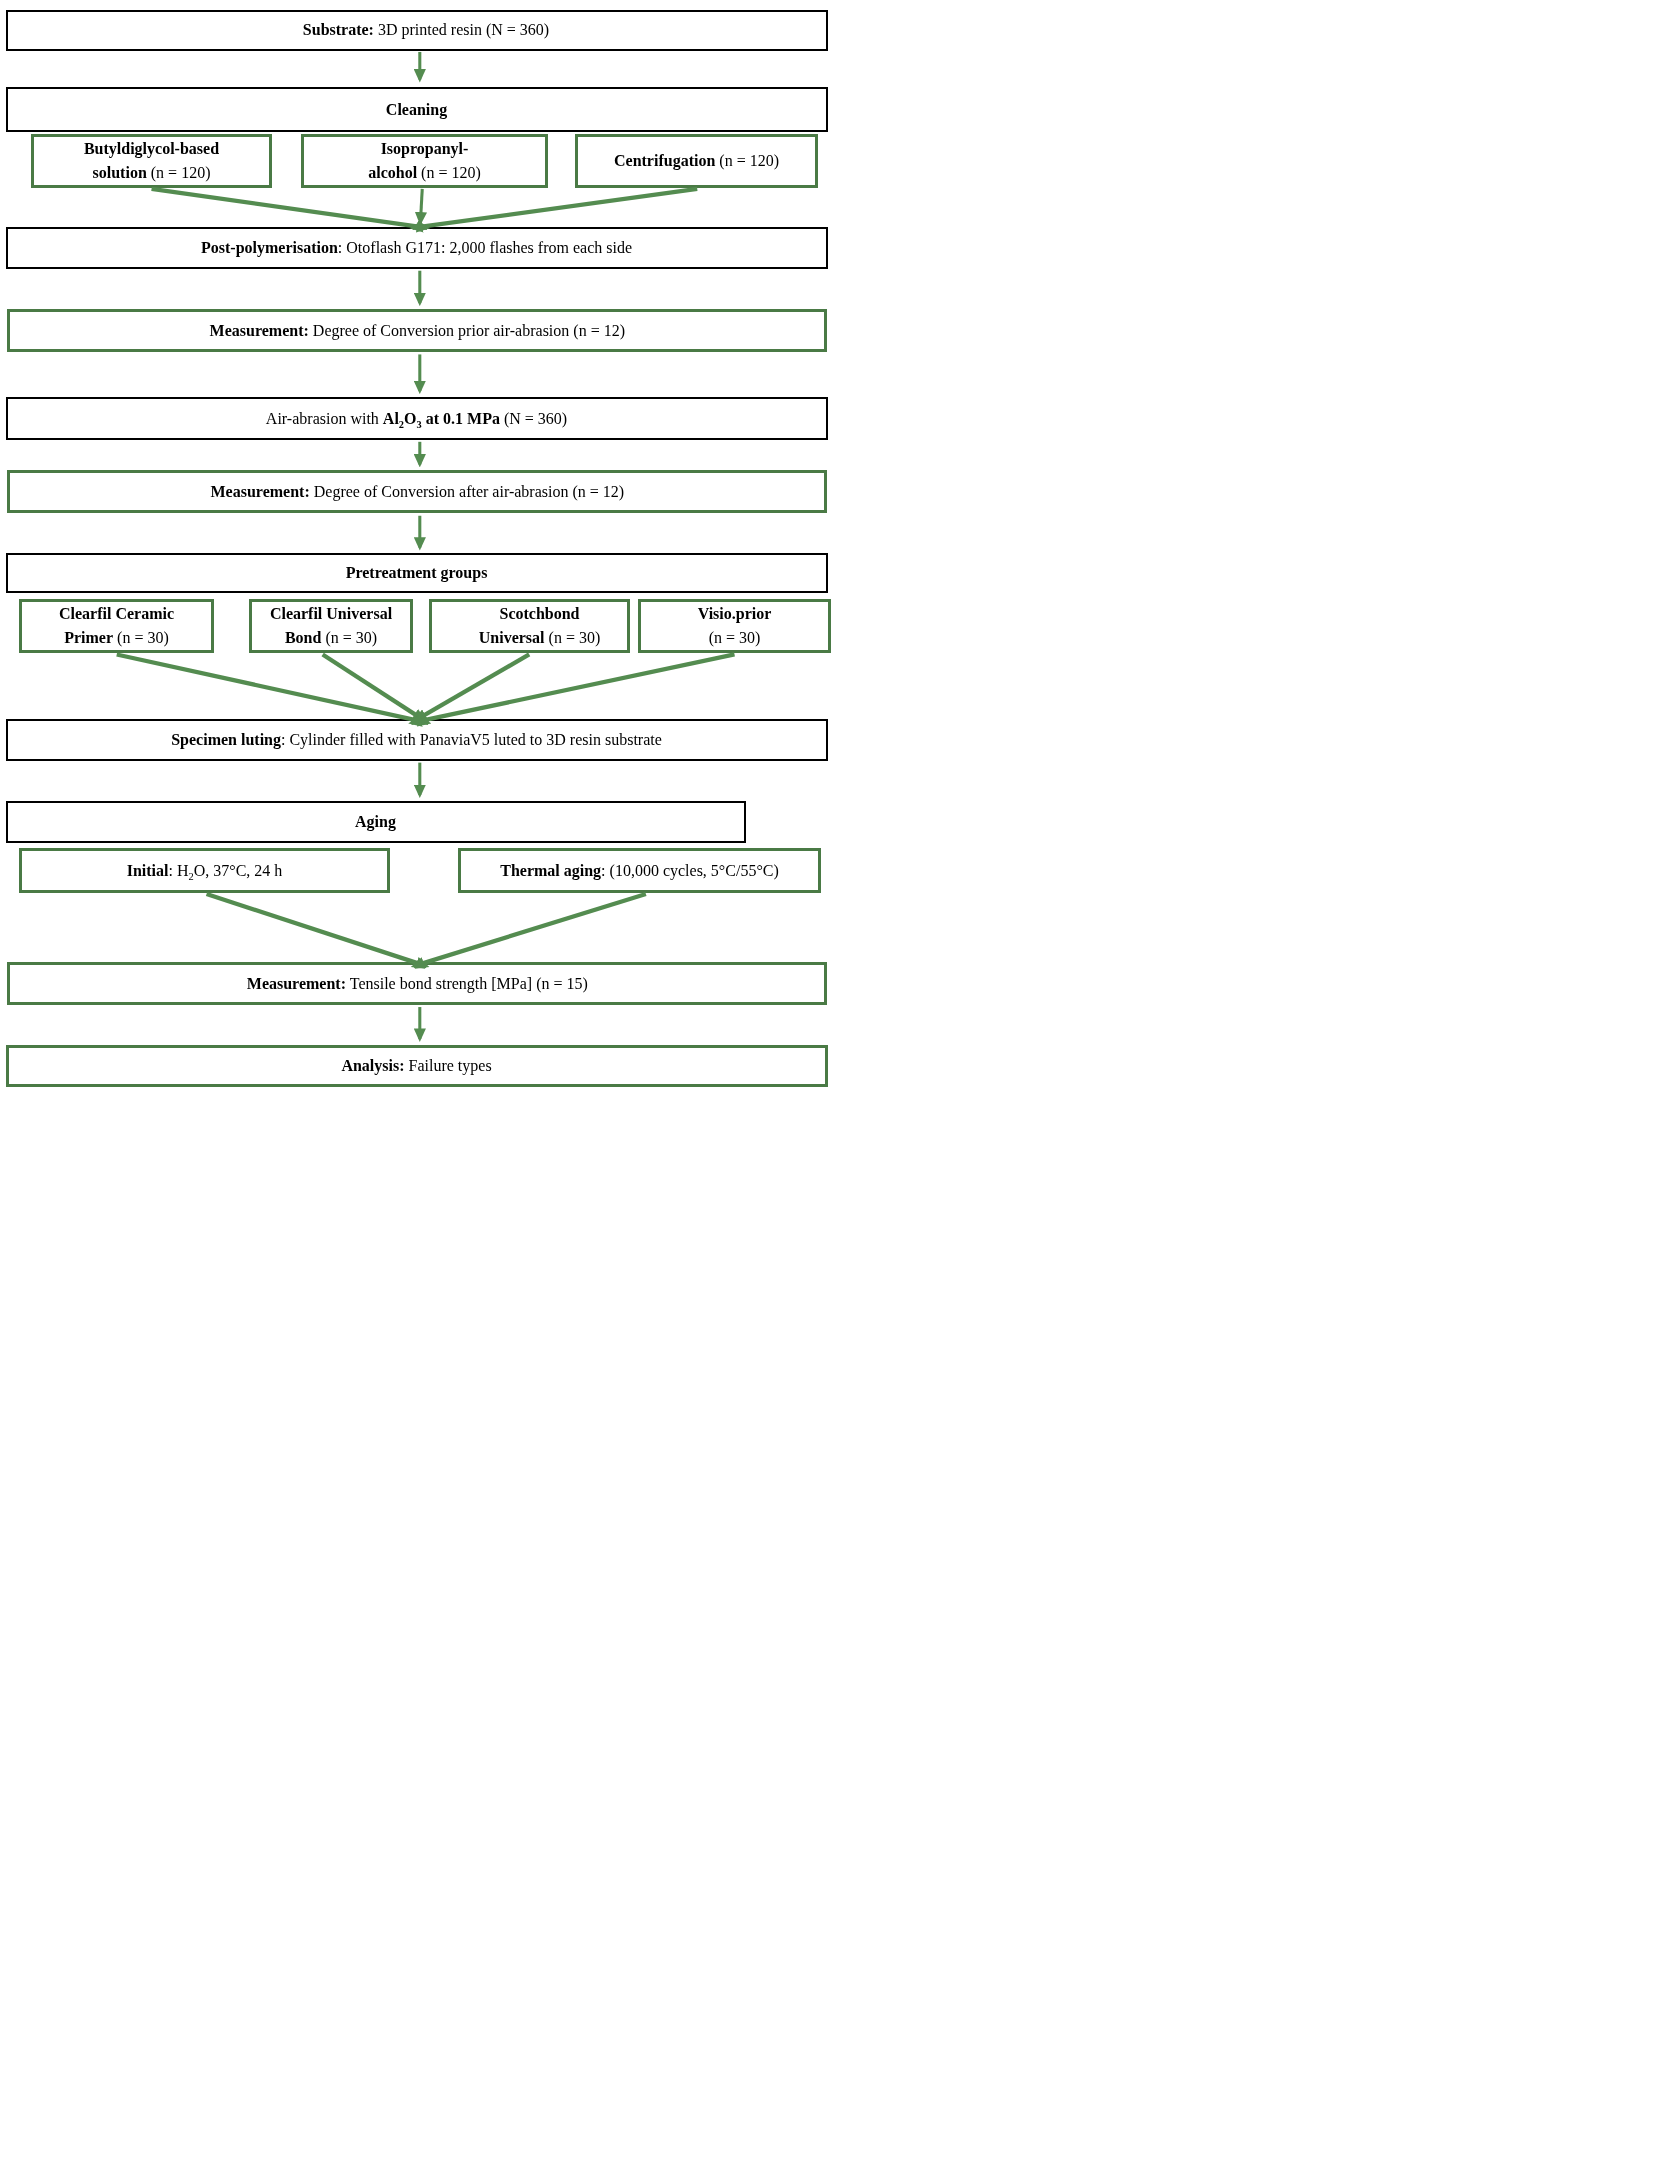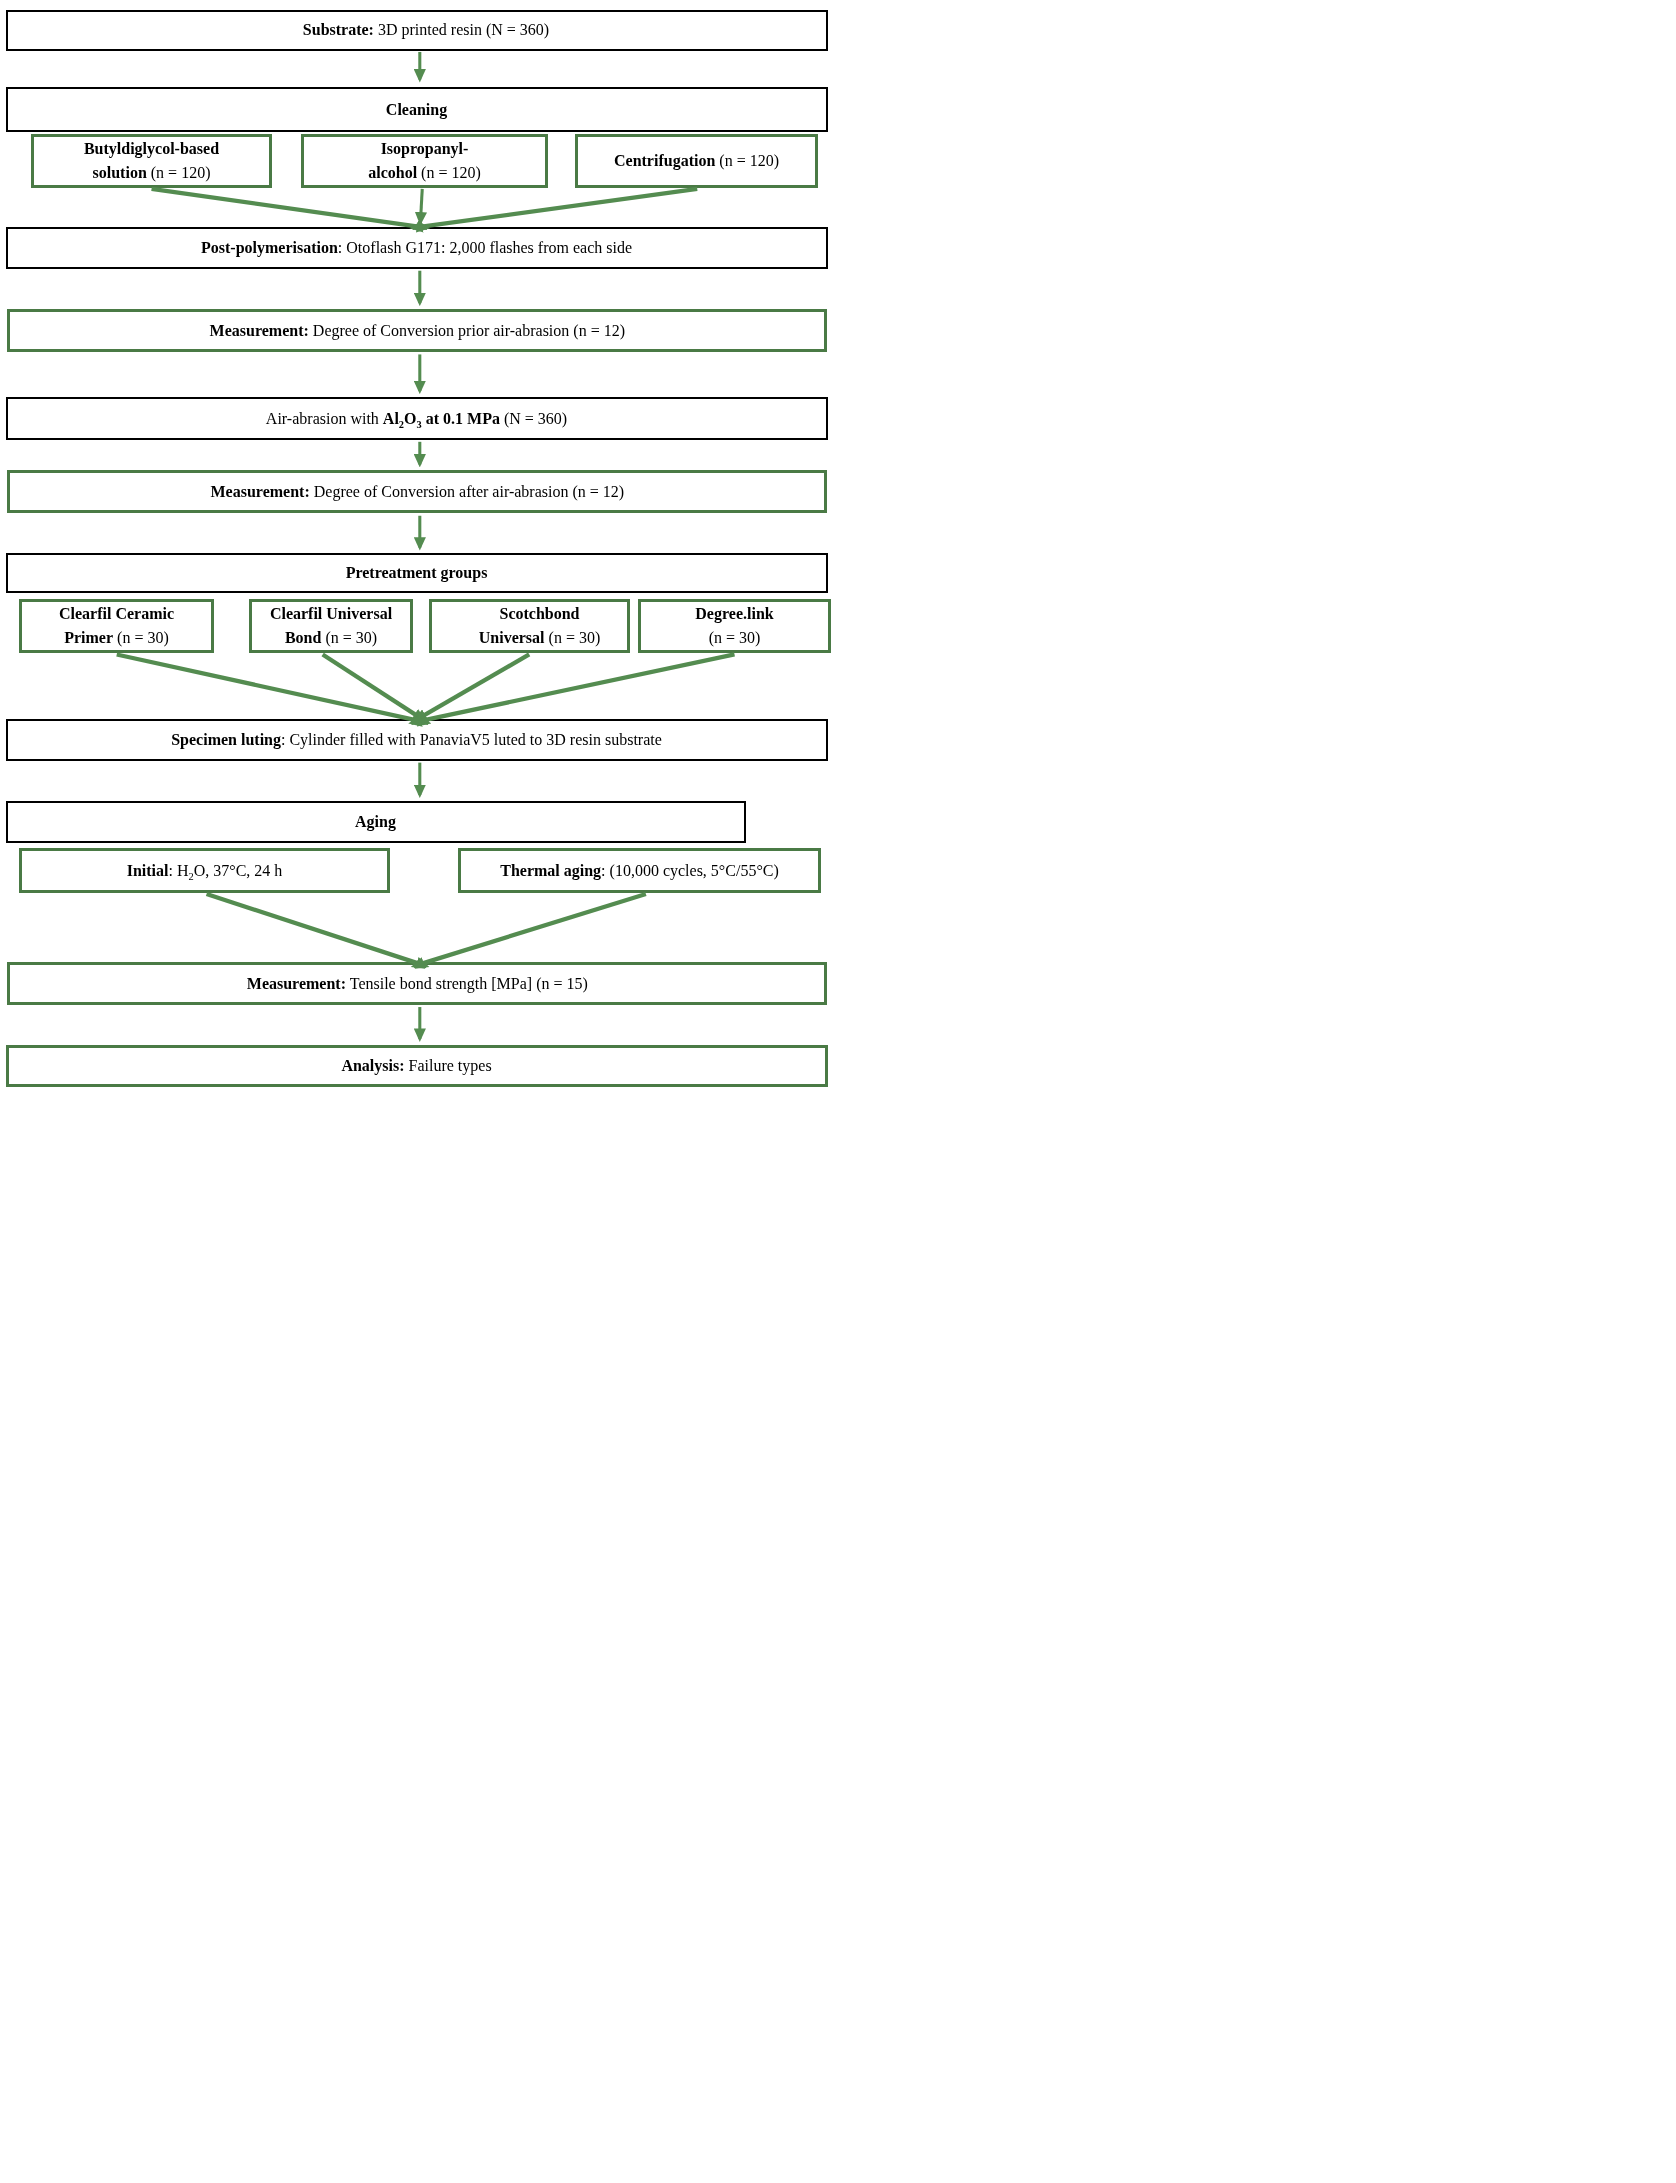--- a/index.html
+++ b/index.html
@@ -93,21 +93,21 @@
   </div>
   <div class="box green" style="left:225px; top:599px; width:164px; height:54px;margin-left:24px;">
     <div class="line"><b>Clearfil Universal</b></div>
     <div class="line"><b>Bond</b><span> (n = 30)</span></div>
   </div>
   <div class="box green" style="left:429px; top:599px; width:201px; height:54px;padding-left:20px;">
     <div class="line"><b>Scotchbond</b></div>
     <div class="line"><b>Universal</b><span> (n = 30)</span></div>
   </div>
   <div class="box green" style="left:638px; top:599px; width:193px; height:54px;">
-    <div class="line"><b>Degree.link</b></div>
+    <div class="line"><b>Visio.prior</b></div>
     <div class="line"><span>(n = 30)</span></div>
   </div>
 
   <div class="box black" style="left:5.5px; top:719px; width:822px; height:42px;">
     <div class="line"><b>Specimen luting</b><span>: Cylinder filled with PanaviaV5 luted to 3D resin substrate</span></div>
   </div>
 
   <div class="box black" style="left:5.5px; top:801px; width:740px; height:42px;">
     <div class="line"><b>Aging</b></div>
   </div>

